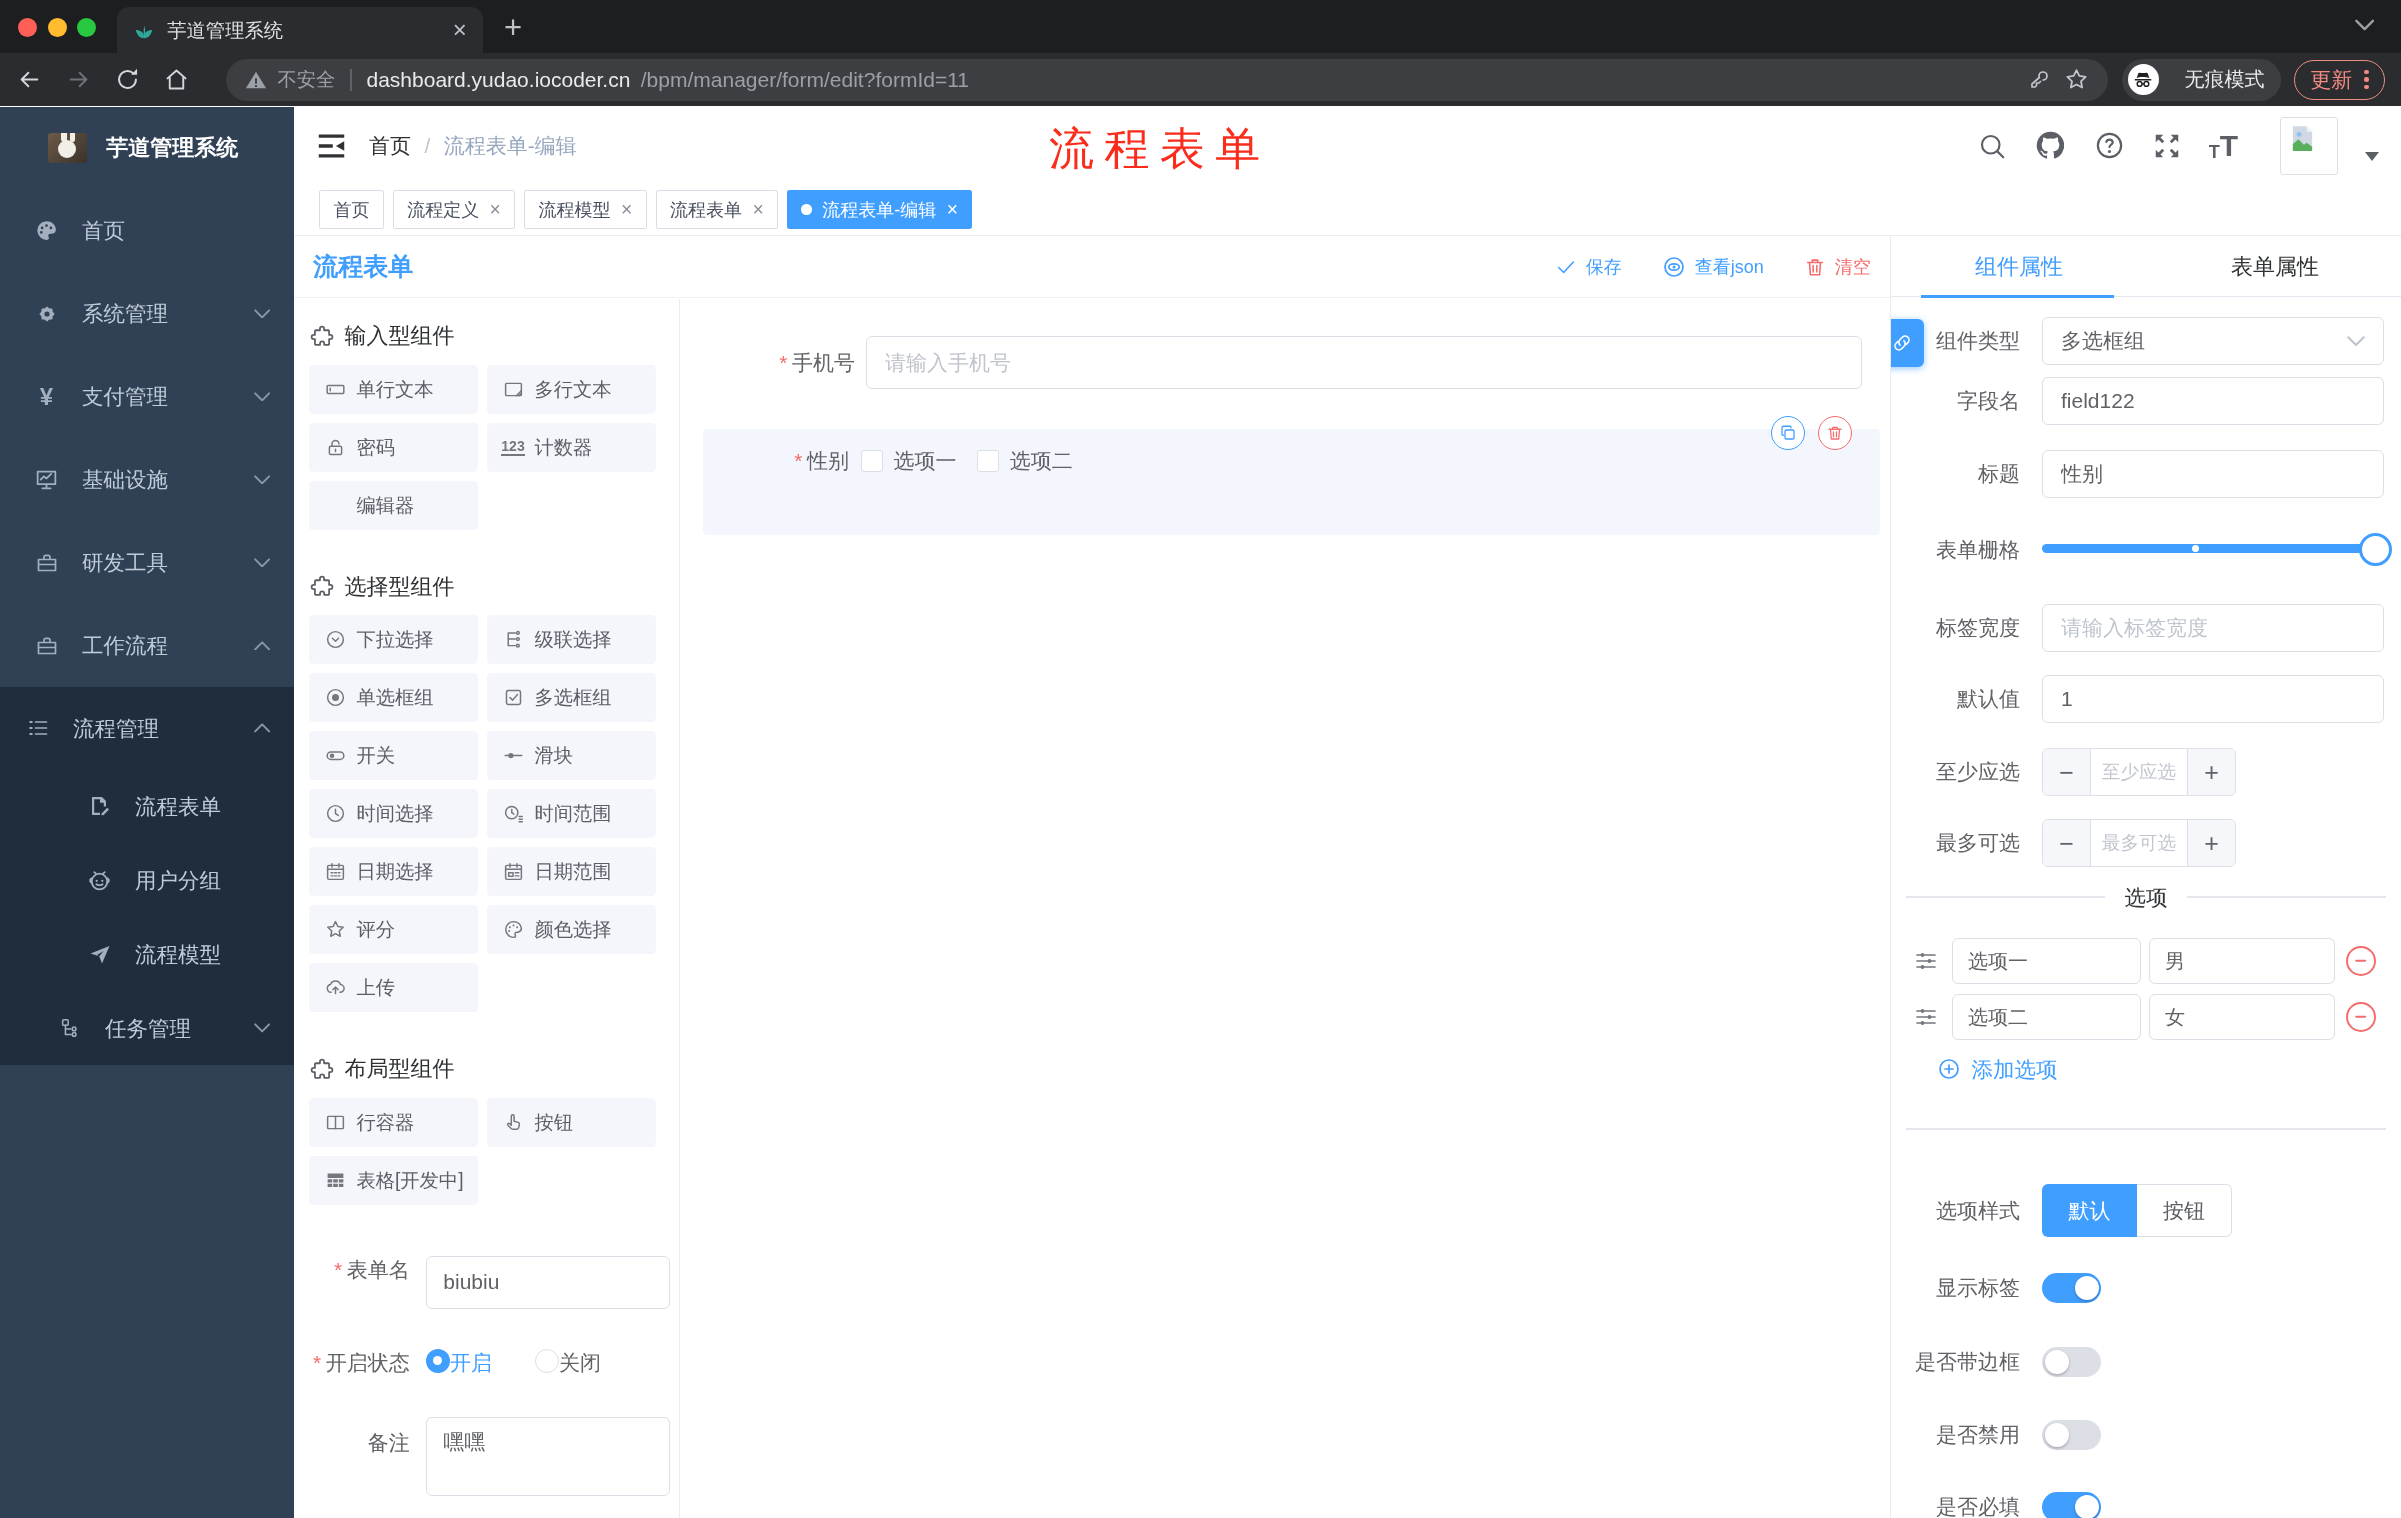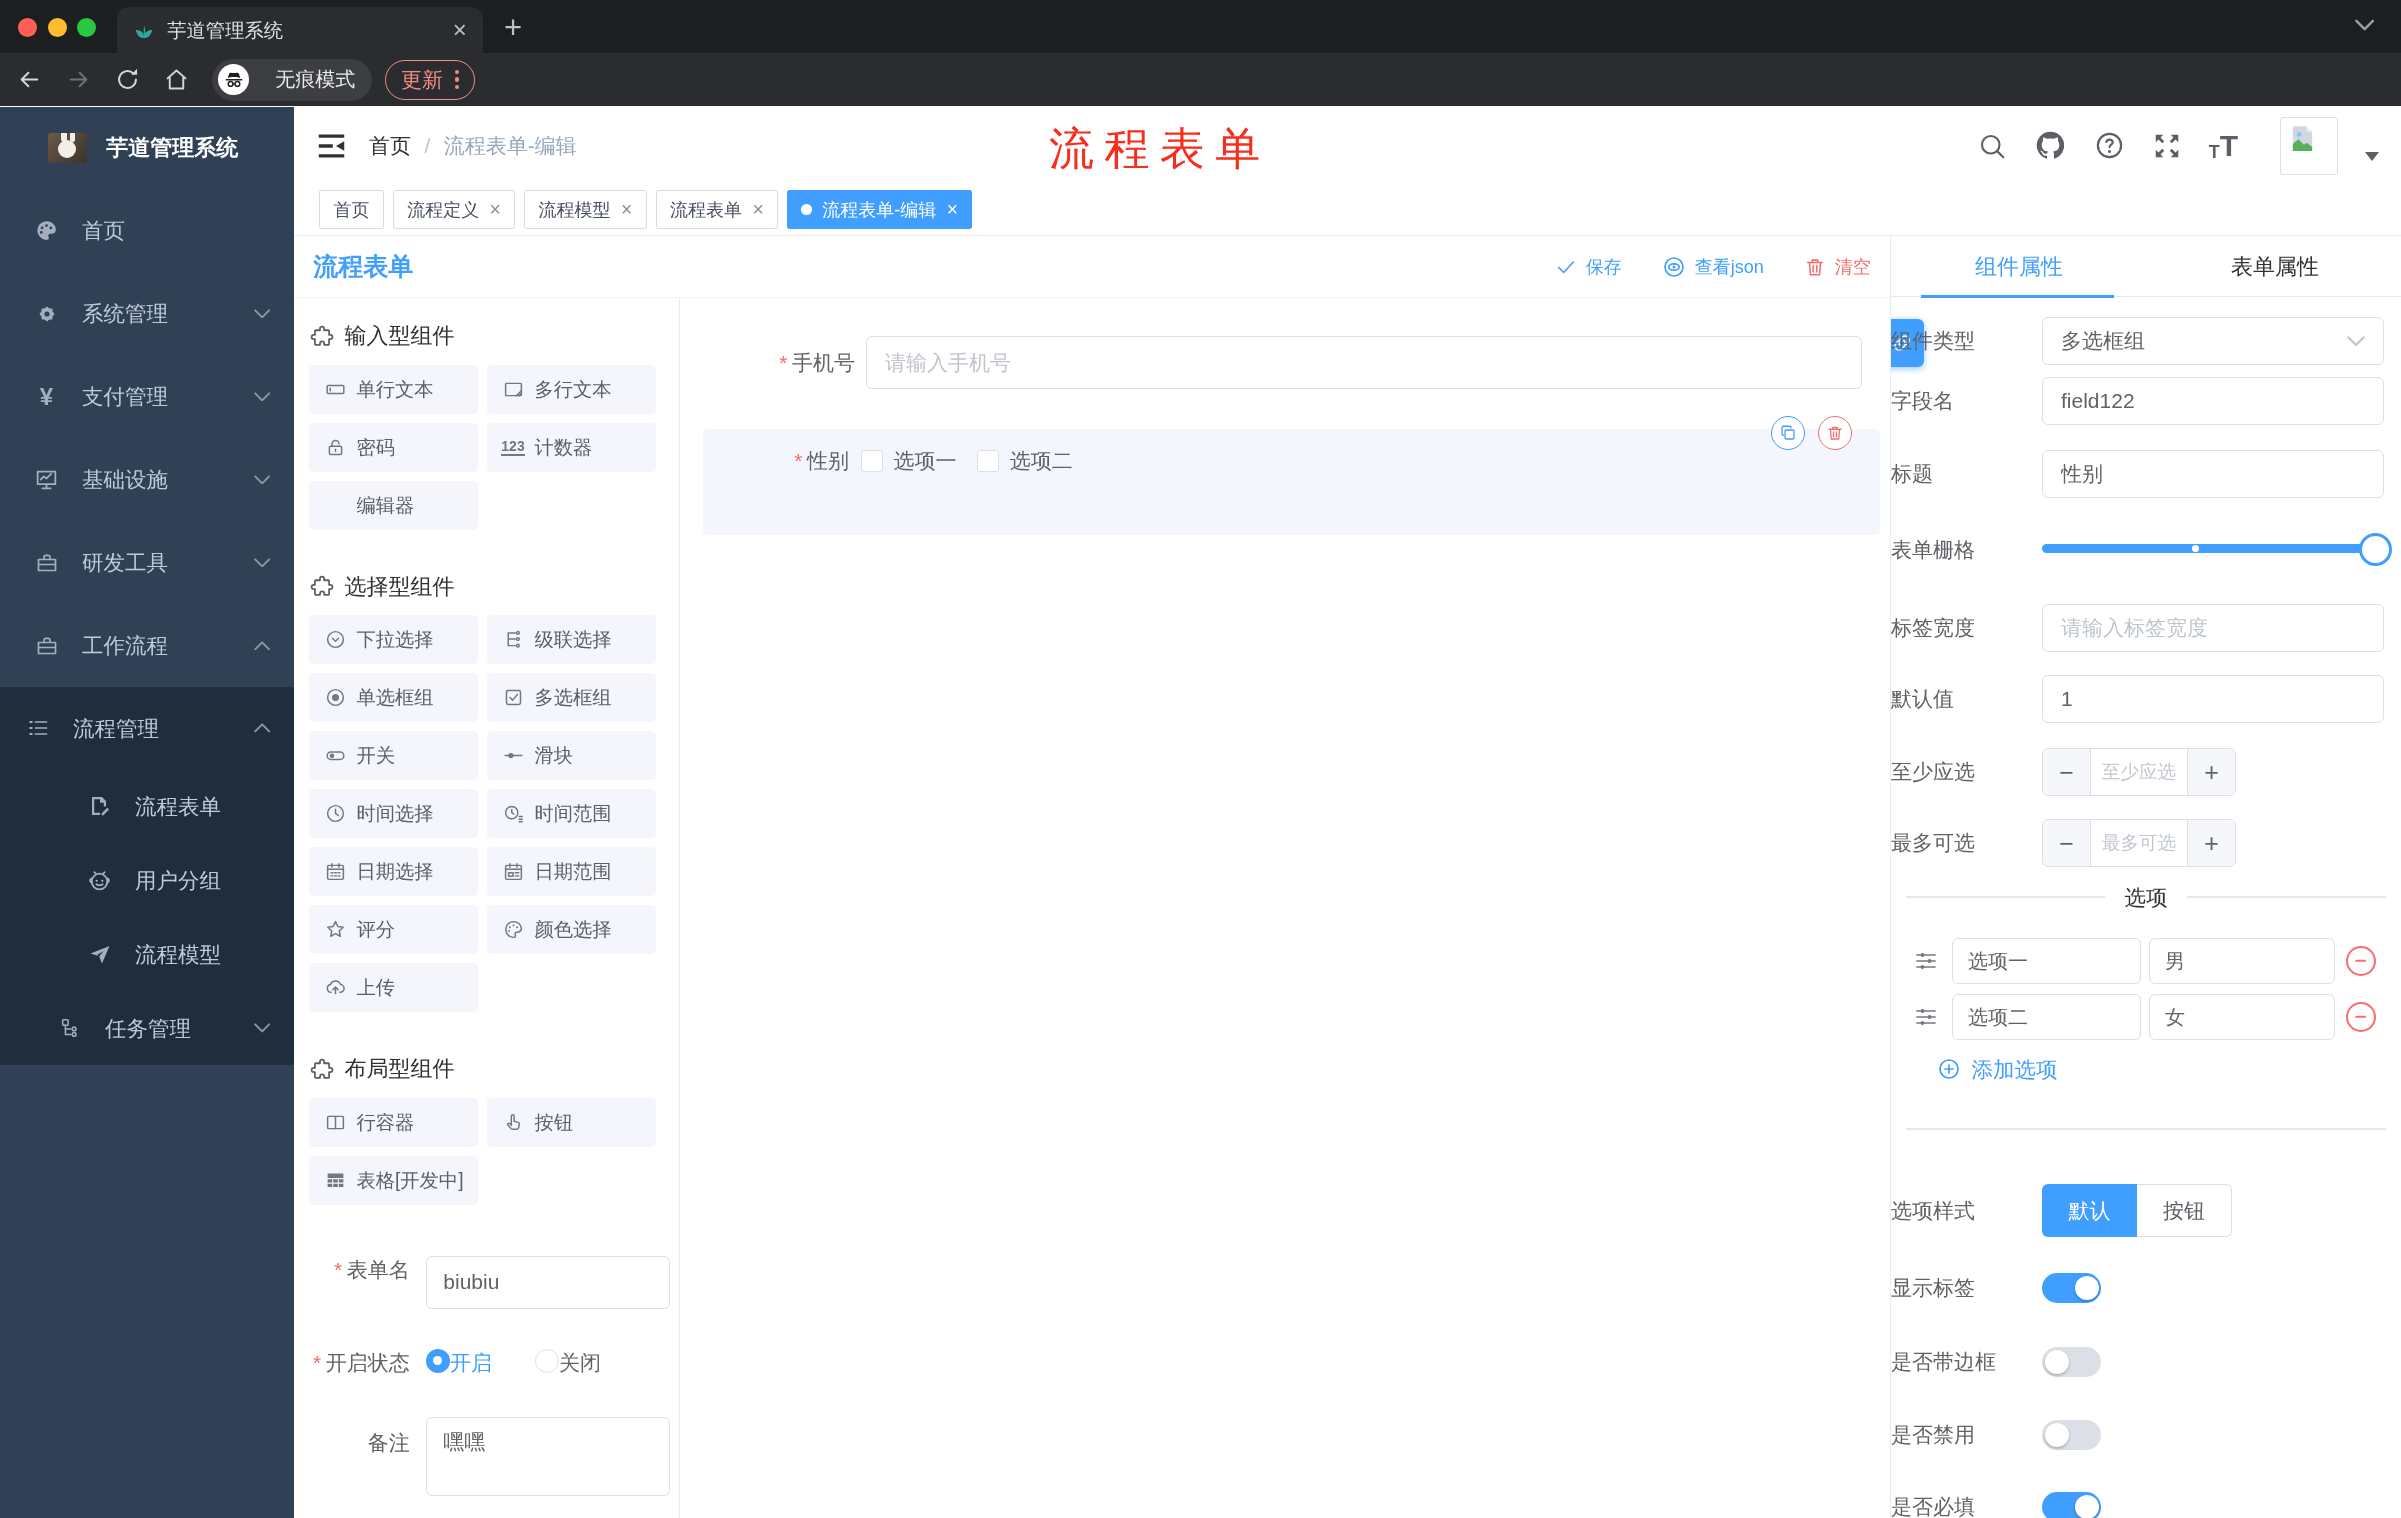--- a/index.html
+++ b/index.html
@@ -121,21 +121,21 @@
 #del-btn{left:1138px;top:117px;border:1.5px solid #f56c6c;color:#f56c6c}
 
 
 #rpanel{position:absolute;left:1890px;top:236px;width:511px;height:1282px;background:#fff;border-left:1.5px solid #e8ebf0;overflow:hidden}
 #ptabs{position:absolute;left:0;top:0;width:100%;height:61px;border-bottom:1.5px solid #e4e7ed}
 .ptab{position:absolute;top:0;height:61px;line-height:61px;font-size:22px;width:256px;text-align:center}
 #ptab1{left:0;color:#409eff}
 #ptab2{left:256px;color:#2f3235}
 #pbar{position:absolute;left:30px;bottom:-1.5px;width:193px;height:3px;background:#409eff}
 #link-tag{position:absolute;left:-10.4px;top:83px;width:43px;height:48px;background:#409eff;border-radius:6px;display:flex;align-items:center;justify-content:center;color:#fff;box-shadow:0 1.5px 6px rgba(64,158,255,.5)}
-.plabel{position:absolute;left:0;width:129px;text-align:left;font-size:21px;color:#606266;height:30px;line-height:30px;white-space:nowrap}
+.plabel{position:absolute;left:0;width:129px;text-align:right;font-size:21px;color:#606266;height:30px;line-height:30px;white-space:nowrap}
 .pctrl{position:absolute;left:151px}
 .pbox{width:342px;height:48px;border:1.5px solid #dcdfe6;border-radius:6px;background:#fff;display:flex;align-items:center;padding:0 18px;font-size:21px;color:#606266}
 input.pboxi{width:342px;height:48px;border:1.5px solid #dcdfe6;border-radius:6px;background:#fff;padding:0 18px;font-size:21px;color:#606266;outline:none;font-family:inherit}
 input.pboxi::placeholder{color:#bfc5ce}
 #ptype .chev{margin-left:auto;color:#c0c4cc}
 #ptrack{position:absolute;left:151px;top:308px;width:348px;height:9px;border-radius:4.5px;background:#409eff}
 #pstop{position:absolute;left:301px;top:309px;width:7.4px;height:7.4px;border-radius:50%;background:#fff}
 #phandle{position:absolute;left:468px;top:297px;width:33px;height:33px;border-radius:50%;background:#fff;border:3px solid #409eff}
 .pstep{position:absolute;left:151px;width:194px;height:48px;border:1.5px solid #dcdfe6;border-radius:6px;display:flex;overflow:hidden;background:#fff}
 .pstep .sbtn{width:48px;background:#f5f7fa;color:#5f6266;font-size:25px;display:flex;align-items:center;justify-content:center}
@@ -192,20 +192,35 @@
     <svg class="navic dis" width="27" height="27" viewBox="0 0 24 24">
         <path class="ic" stroke-width="2" d="M5 12h14M13 6l6 6-6 6"></path>
       </svg>
     <svg class="navic" width="27" height="27" viewBox="0 0 24 24">
         <path class="ic" stroke-width="2" d="M19.5 12a7.5 7.5 0 1 1-2.2-5.3"></path>
         <path fill="currentColor" stroke="none" d="M20.5 2.5v5.2h-5.2z"></path>
       </svg>
     <svg class="navic" width="27" height="27" viewBox="0 0 24 24">
         <path class="ic" stroke-width="2" d="M4 11l8-7 8 7M6 9.5V20h12V9.5"></path>
       </svg>
+    <div id="omnibox">
+      <svg width="22" height="22" viewBox="0 0 24 24">
+          <path fill="#9aa0a6" d="M12 3L1 21h22L12 3zm-1 7h2v6h-2v-6zm0 7.5h2v2h-2v-2z"></path>
+        </svg>
+      <span id="sec-label">不安全</span>
+      <span id="omni-div"></span>
+      <span id="url-host">dashboard.yudao.iocoder.cn</span>
+        <span id="url-path">/bpm/manager/form/edit?formId=11</span>
+      <svg class="omni-ic" width="24" height="24" viewBox="0 0 24 24">
+          <path class="ic" stroke-width="2" d="M14 12a4 4 0 1 0-4-4 4 4 0 0 0 .3 1.5L3 16v3h3l1.5-1.5V15H10l1.5-1.5"></path>
+        </svg>
+      <svg class="omni-ic" width="25" height="25" viewBox="0 0 24 24">
+          <path class="ic" stroke-width="1.8" d="M12 3l2.7 5.6 6.1.8-4.5 4.3 1.1 6-5.4-2.9-5.4 2.9 1.1-6L3.2 9.4l6.1-.8z"></path>
+        </svg>
+    </div>
     <div id="incog">
       <span class="circ">
         <svg width="22" height="22" viewBox="0 0 24 24">
             <path fill="#202124" d="M5 10c2-.8 4.2-1.2 7-1.2s5 .4 7 1.2l-1.6-4.6A1.8 1.8 0 0 0 15.5 4c-1.1.2-2.3.3-3.5.3S9.6 4.2 8.5 4a1.8 1.8 0 0 0-1.9 1.4zM3 11h18v1.6H3z"></path>
             <circle cx="8.3" cy="16.3" r="2.6" fill="none" stroke="#202124" stroke-width="1.6"></circle>
             <circle cx="15.7" cy="16.3" r="2.6" fill="none" stroke="#202124" stroke-width="1.6"></circle>
             <path stroke="#202124" stroke-width="1.6" d="M11 16.3h2"></path>
           </svg>
       </span>
       <span id="incog-label">无痕模式</span>

